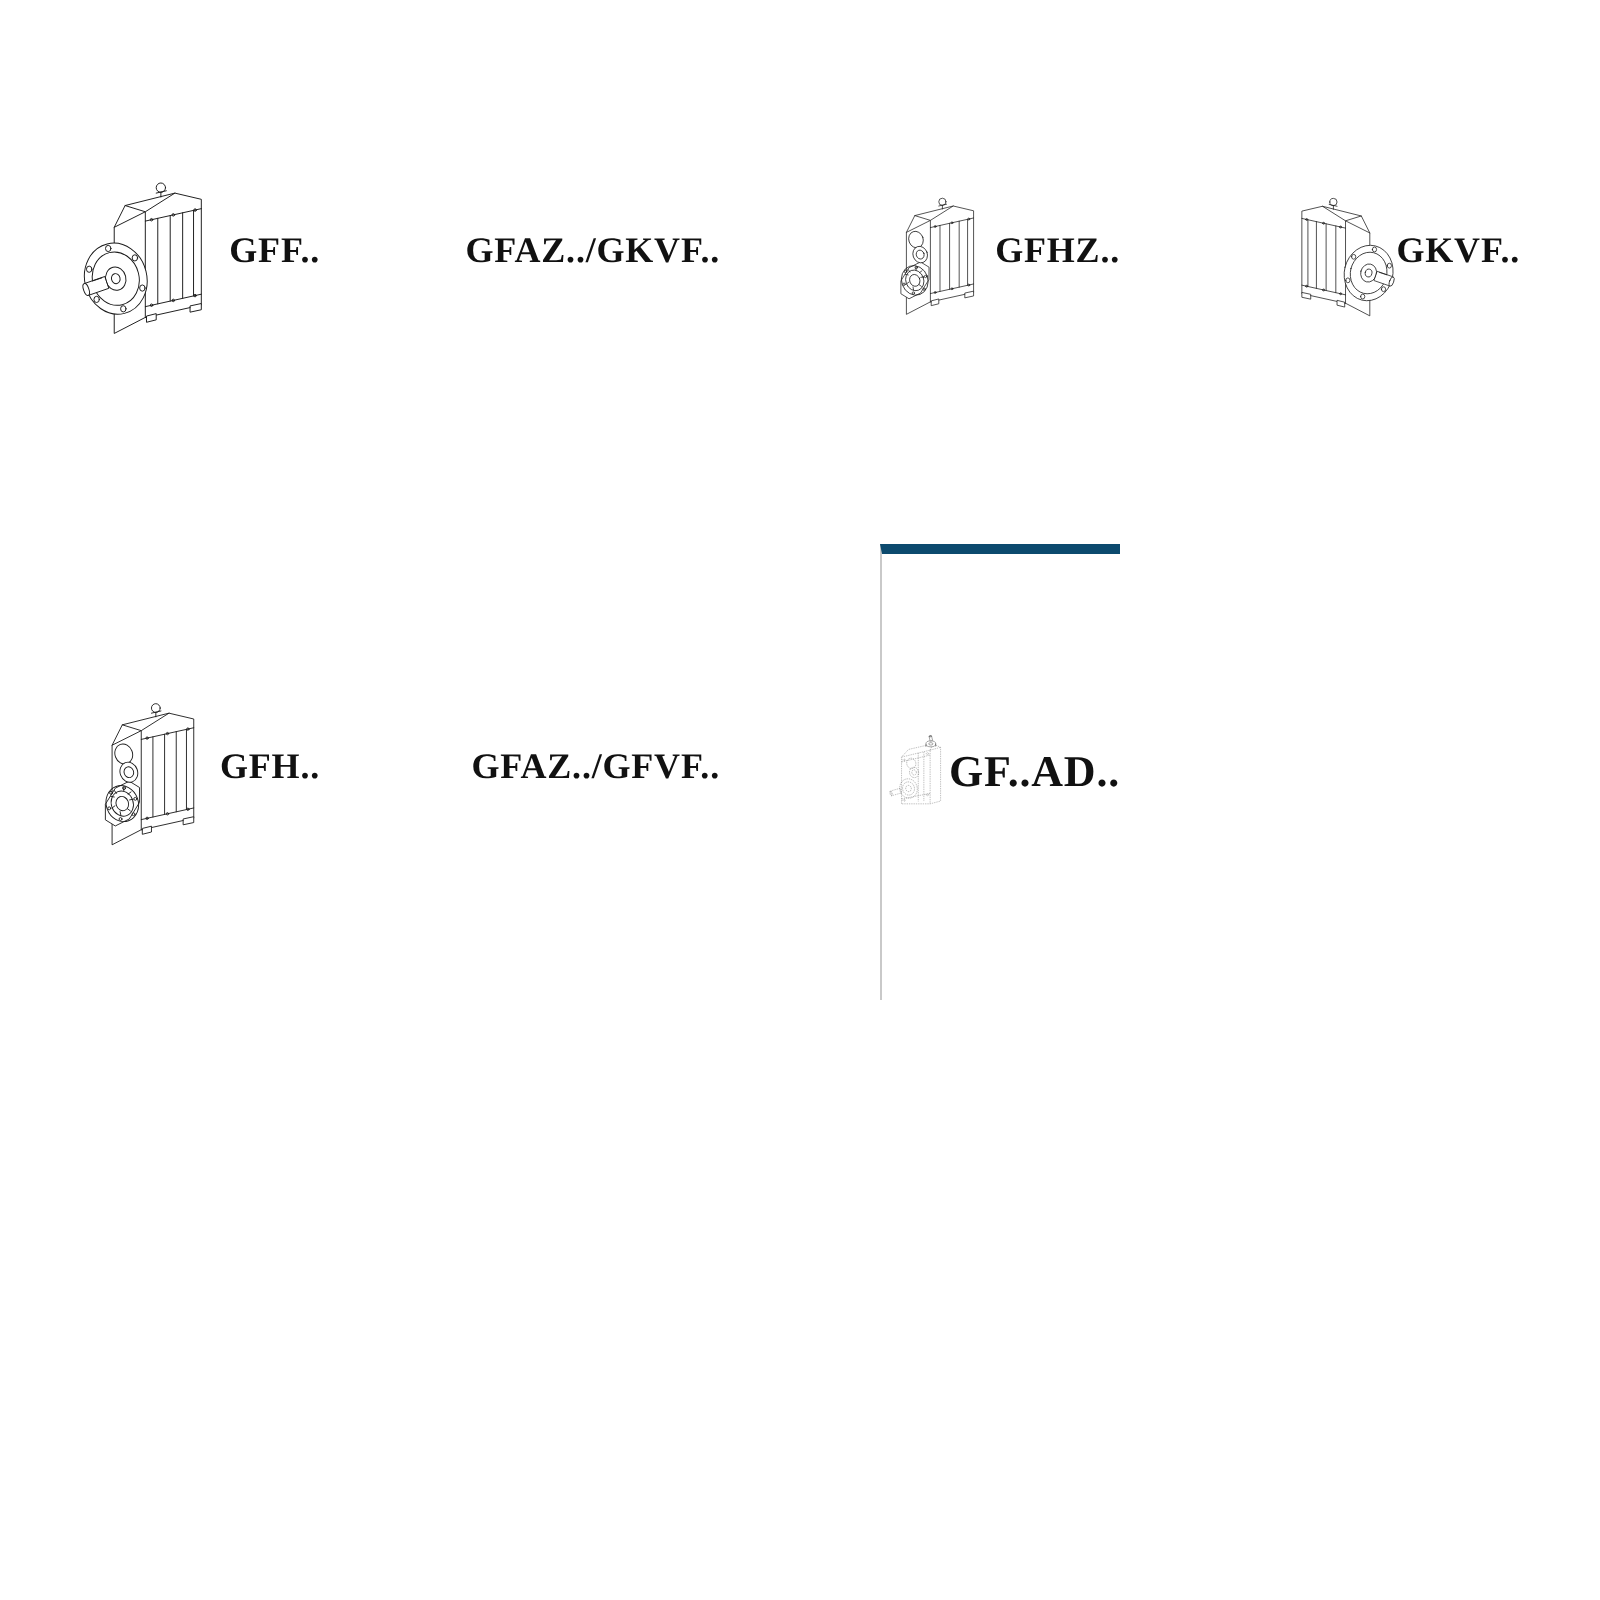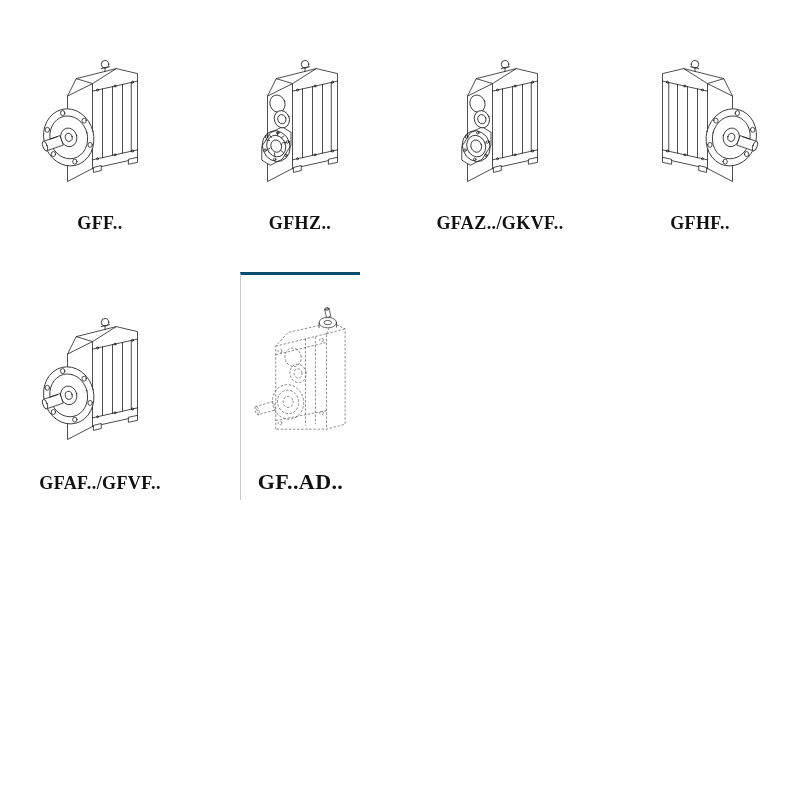--- a/index.html
+++ b/index.html
@@ -1,25 +1,25 @@
 <!DOCTYPE html>
 <html><head>
 <meta charset="utf-8">
 <style>
   *{box-sizing:border-box}
   html,body{margin:0;padding:0}
   body{width:800px;height:800px;background:#ffffff;font-family:"Liberation Serif",serif;overflow:hidden}
   .grid{display:grid;width:800px;height:800px;grid-template-columns:repeat(4,200px);grid-template-rows:256px 260px 284px}
-  .cell{display:flex;flex-direction:column;align-items:center;justify-content:flex-end;padding:2px 0 6px}
+  .cell{display:flex;flex-direction:row;align-items:center;justify-content:flex-end;padding:2px 0 6px}
   .draw{flex:1;width:100%;display:flex;align-items:center;justify-content:center;overflow:hidden}
   .gbsvg{width:186px;height:100%;max-height:222px}
   .row3 .gbsvg{width:196px;max-height:244px}
   .lbl{font-weight:700;font-size:18px;letter-spacing:.4px;color:#111;white-space:nowrap;line-height:1.1}
   .big .lbl{font-size:22px}
-  .boxed{border-left:1px solid #c9c9c9;border-top:3px solid #0c4a6e}
+  .boxed{border-left:1px solid #c9c9c9;border-top:5px solid #0c4a6e}
   .gbsolid{stroke:#1b1b1b;stroke-width:1.25;fill:none;stroke-linejoin:round;stroke-linecap:round}
   .gbdash{stroke:#4d4d4d;stroke-width:1;fill:none;stroke-dasharray:4 2.6;stroke-linejoin:round}
   .gbattach{stroke:#1b1b1b;stroke-width:1.1;fill:none;stroke-linejoin:round}
   .defs{position:absolute;width:0;height:0;overflow:hidden}
 </style>
 </head>
 <body>
 
 <svg class="defs" aria-hidden="true">
   <defs>
@@ -156,62 +156,73 @@
       </svg>
     </div>
     <figcaption class="lbl">GFF..</figcaption>
   </figure>
 
   <figure class="cell">
     <div class="draw">
       <svg class="gbsvg" viewBox="0 0 192 232">
         <g class="gbsolid">
             <use href="#gb-hollow"></use>
+          </g>
+      </svg>
+    </div>
+    <figcaption class="lbl">GFAZ../GKVF..</figcaption>
+  </figure>
+
+  <figure class="cell">
+    <div class="draw">
+      <svg class="gbsvg" viewBox="0 0 192 232">
+        <g class="gbsolid">
+            <use href="#gb-hollow"></use>
             <use href="#gb-rollers"></use>
           </g>
       </svg>
     </div>
     <figcaption class="lbl">GFHZ..</figcaption>
   </figure>
 
   <figure class="cell">
     <div class="draw">
       <svg class="gbsvg" viewBox="0 0 192 232">
         <g class="gbsolid">
+            <use href="#gb-flange" transform="translate(192,0) scale(-1,1)"></use>
+          </g>
+      </svg>
+    </div>
+    <figcaption class="lbl">GKVF..</figcaption>
+  </figure>
+
+  <figure class="cell">
+    <div class="draw">
+      <svg class="gbsvg" viewBox="0 0 192 232">
+        <g class="gbsolid">
             <use href="#gb-hollow"></use>
-          </g>
-      </svg>
-    </div>
-    <figcaption class="lbl">GFAZ../GKVF..</figcaption>
-  </figure>
-
-  <figure class="cell">
-    <div class="draw">
-      <svg class="gbsvg" viewBox="0 0 192 232">
-        <g class="gbsolid">
-            <use href="#gb-flange" transform="translate(192,0) scale(-1,1)"></use>
-          </g>
-      </svg>
-    </div>
-    <figcaption class="lbl">GFHF..</figcaption>
-  </figure>
-
+            <use href="#gb-rollers"></use>
+          </g>
+      </svg>
+    </div>
+    <figcaption class="lbl">GFH..</figcaption>
+  </figure>
 
 
 
 
   <figure class="cell row3">
     <div class="draw">
       <svg class="gbsvg" viewBox="0 0 192 232">
         <g class="gbsolid">
             <use href="#gb-flange"></use>
           </g>
       </svg>
     </div>
-    <figcaption class="lbl">GFAF../GFVF..</figcaption>
+    <figcaption class="lbl">GFAZ../GFVF..</figcaption>
   </figure>
 
 
 
   <figure class="cell row3 big boxed">
     <div class="draw">
       <svg class="gbsvg" viewBox="0 0 192 232">
         <g class="gbdash">
             <use href="#gb-dashbody"></use>
           </g>

